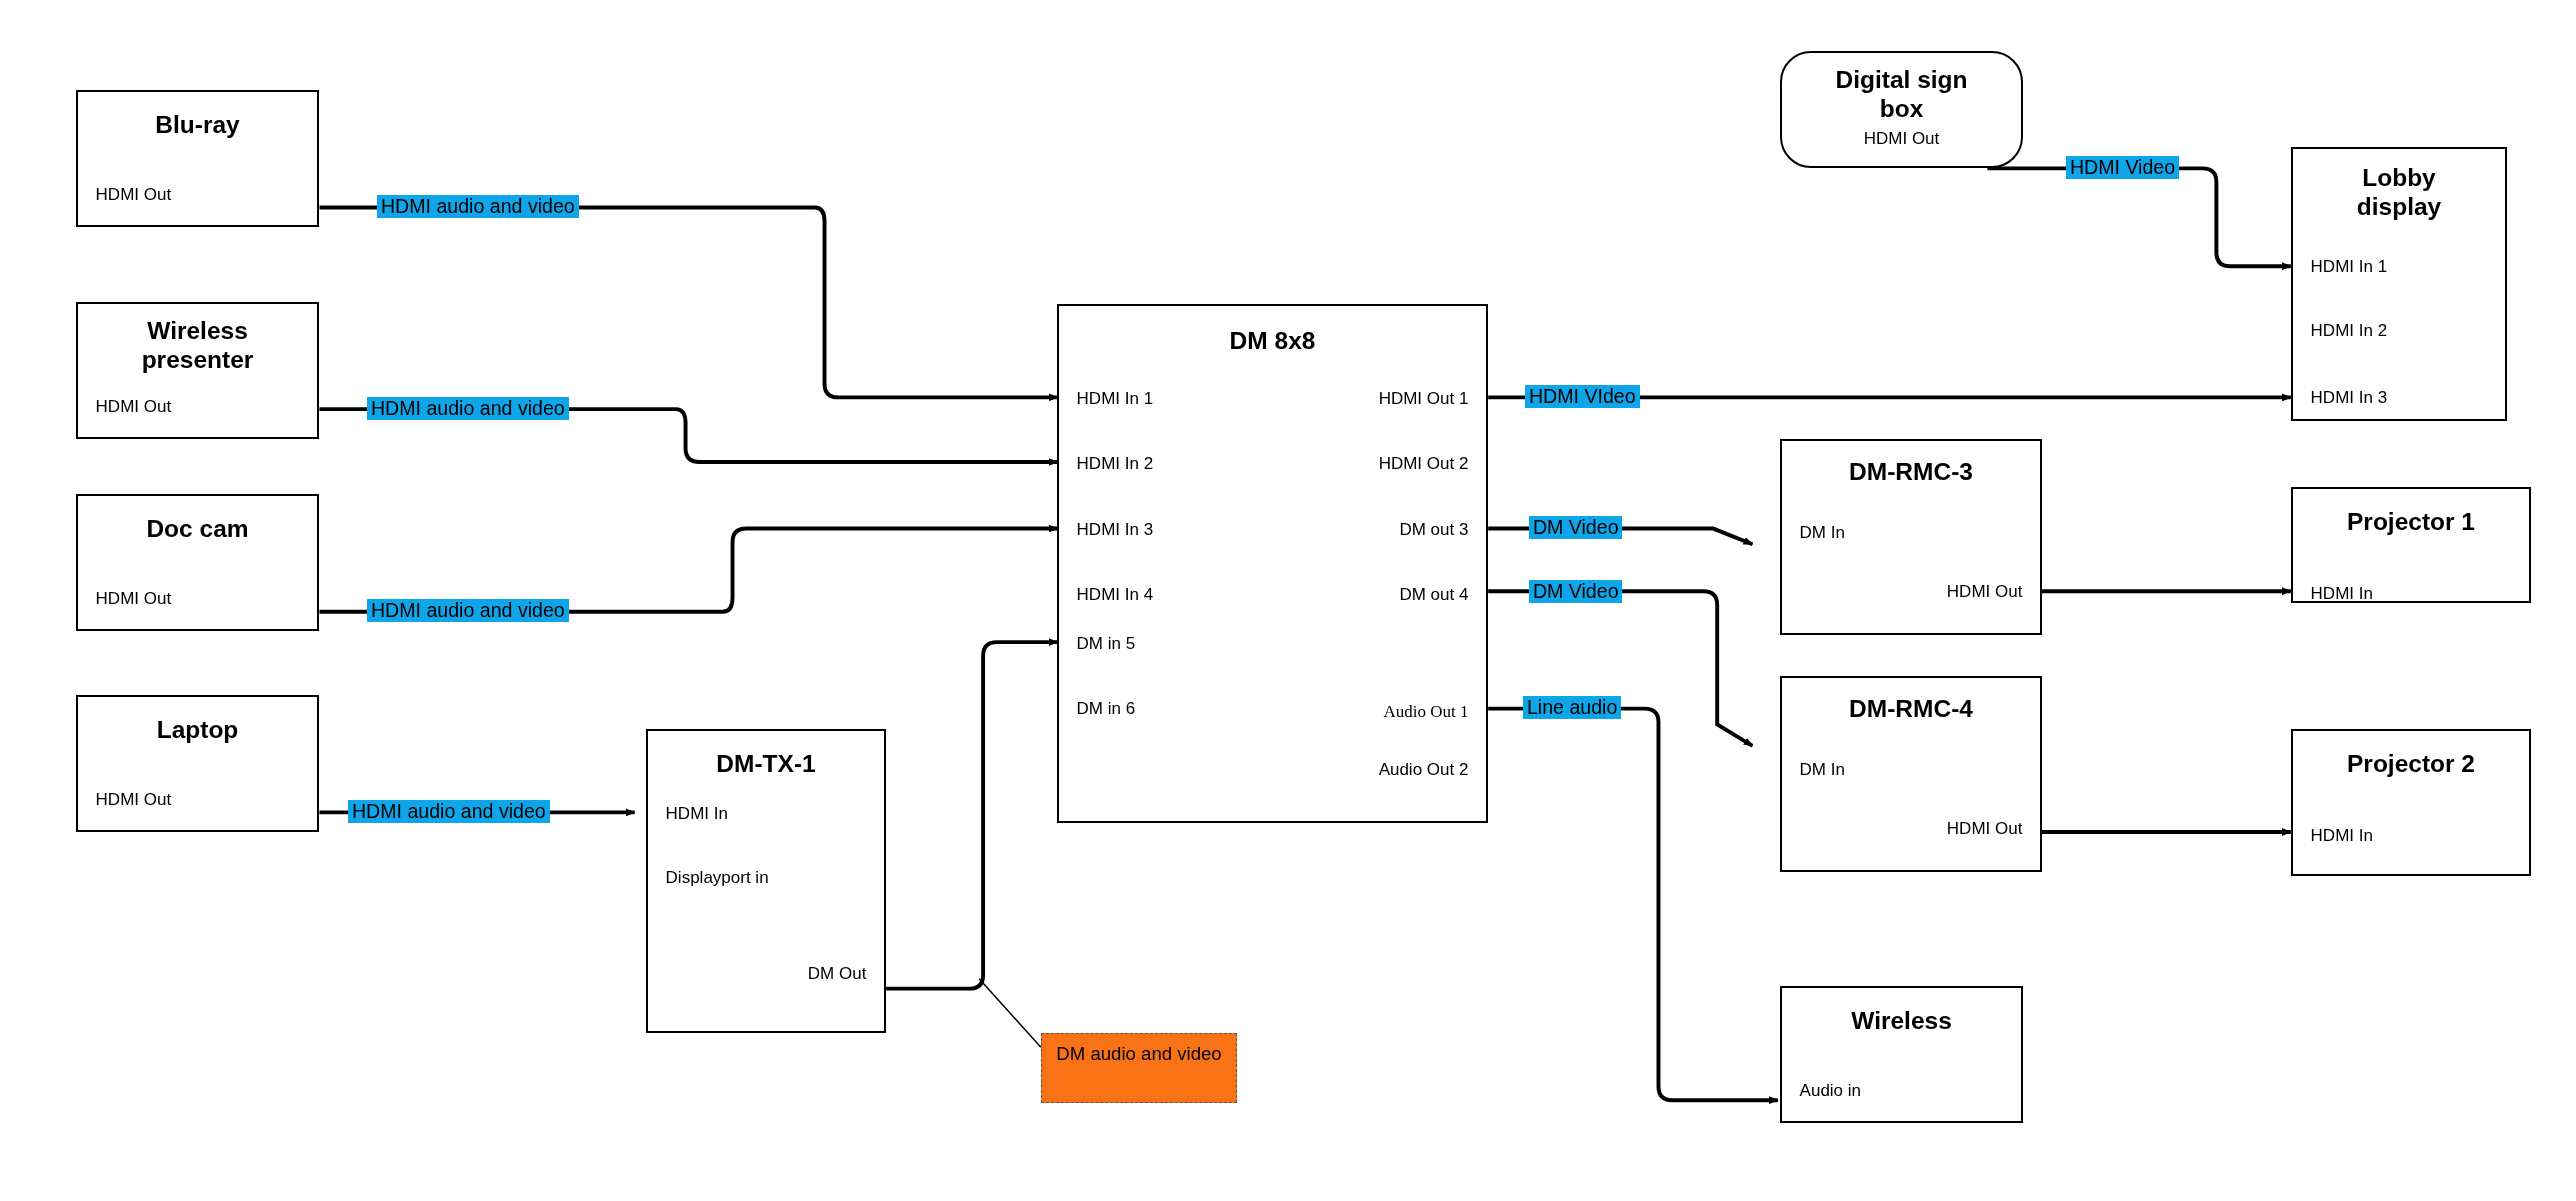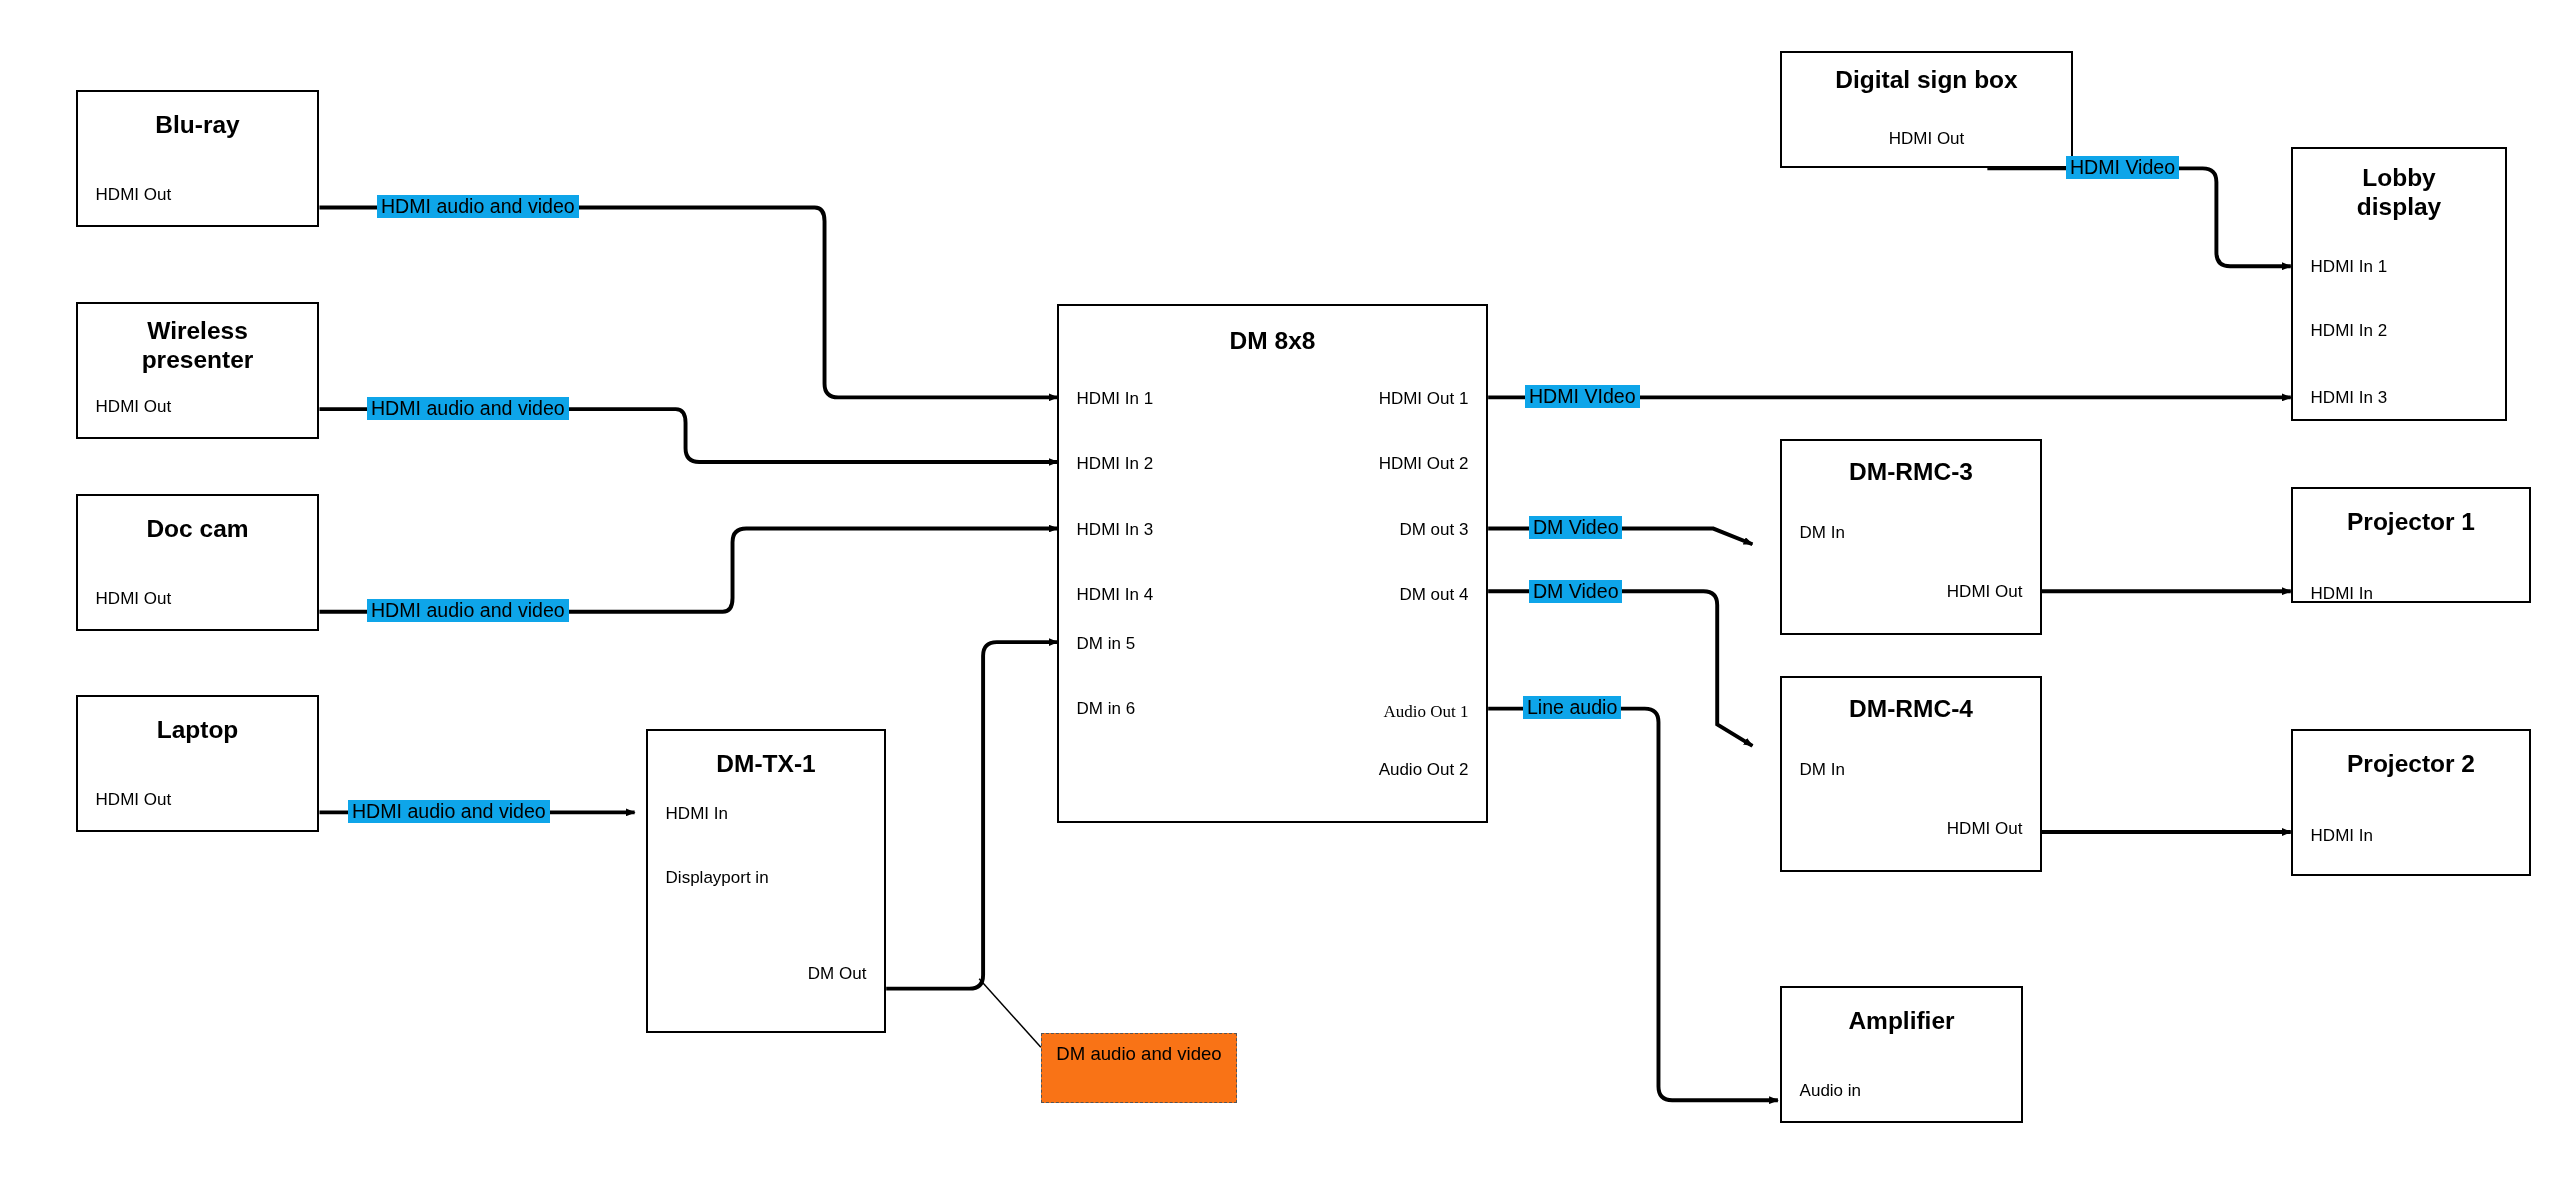--- a/index.html
+++ b/index.html
@@ -146,21 +146,21 @@
     <div class="port left" style="top:393px;">DM in 6</div>
 
     <div class="port right" style="top:83px;">HDMI Out 1</div>
     <div class="port right" style="top:148px;">HDMI Out 2</div>
     <div class="port right" style="top:214px;">DM out 3</div>
     <div class="port right" style="top:279px;">DM out 4</div>
     <div class="port right" style="top:396px;font-family:Liberation Serif, serif;">Audio Out 1</div>
     <div class="port right" style="top:454px;">Audio Out 2</div>
   </div>
 
-  <div class="node" style="left:1780px; top:51px; width:293px; height:117px;">
+  <div class="node" style="left:1780px; top:51px; width:243px; height:117px;border-radius:31px;">
     <div class="title" style="margin-top:11.7px; padding:0 29px;">Digital sign box</div>
     <div class="port left" style="top:76px; left:0; right:0; text-align:center;">HDMI Out</div>
   </div>
 
   <div class="node" style="left:2291px; top:147px; width:216px; height:274px;">
     <div class="title" style="margin-top:13.7px; padding:0 39px;">Lobby display</div>
     <div class="port left" style="top:108px;">HDMI In 1</div>
     <div class="port left" style="top:172px;">HDMI In 2</div>
     <div class="port left" style="top:239px;">HDMI In 3</div>
   </div>
@@ -181,21 +181,21 @@
     <div class="title" style="margin-top:17.6px;">Projector 1</div>
     <div class="port left" style="top:95px;">HDMI In</div>
   </div>
 
   <div class="node" style="left:2291px; top:729px; width:240px; height:147px;">
     <div class="title" style="margin-top:17.6px;">Projector 2</div>
     <div class="port left" style="top:95px;">HDMI In</div>
   </div>
 
   <div class="node" style="left:1780px; top:986px; width:243px; height:137px;">
-    <div class="title" style="margin-top:17.6px;">Amplifier</div>
+    <div class="title" style="margin-top:17.6px;">Wireless</div>
     <div class="port left" style="top:93px;">Audio in</div>
   </div>
 
   <div class="edge-label" style="left:377px; top:195px;">HDMI audio and video</div>
   <div class="edge-label" style="left:367px; top:397px;">HDMI audio and video</div>
   <div class="edge-label" style="left:367px; top:599px;">HDMI audio and video</div>
   <div class="edge-label" style="left:348px; top:800px;">HDMI audio and video</div>
   <div class="edge-label" style="left:2066px; top:156px;">HDMI Video</div>
   <div class="edge-label" style="left:1525px; top:385px;">HDMI VIdeo</div>
   <div class="edge-label" style="left:1529px; top:516px;">DM Video</div>

